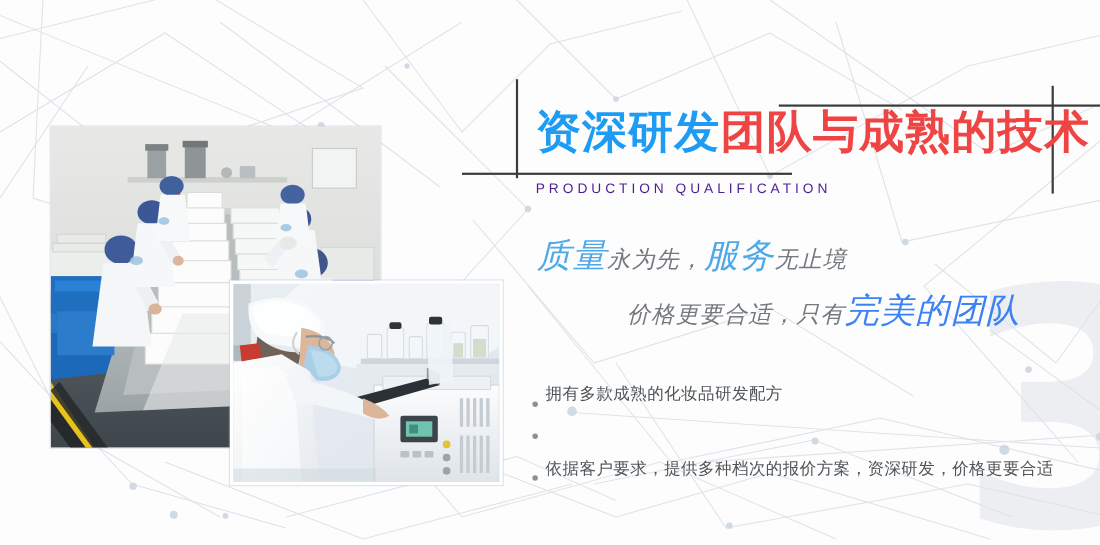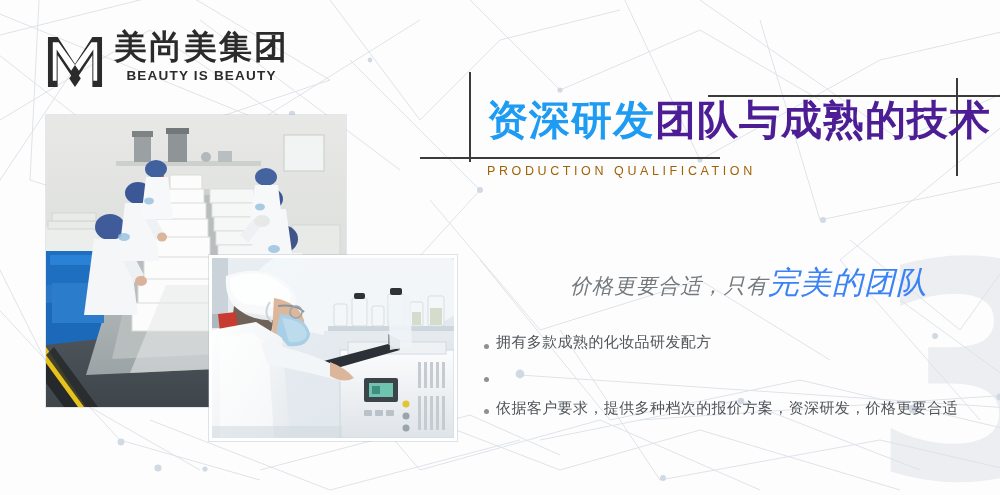--- a/index.html
+++ b/index.html
@@ -67,46 +67,47 @@
   #deco-v-right  { left:956px; top:78px;  width:1.5px; height:98px; }
 
   
   #headline {
     position:absolute; left:487px; top:99px; z-index:19;
     font-size:41px; font-weight:bold; line-height:1.05;
     letter-spacing:1px; white-space:nowrap;
     font-family:"DejaVu Sans","Liberation Sans",sans-serif;
   }
   #headline .hl-accent { color:#1E9BF2;text-align:center; }
-  #headline .hl-dark   { color:#4c1d95; }
+  #headline .hl-dark   { color:#ef4444; }
   #subhead-en {
     position:absolute; left:487px; top:164px; z-index:19;
-    font-size:12.5px; color:#a16207; letter-spacing:3.6px;
+    font-size:12.5px; color:#4c1d95; letter-spacing:3.6px;
     font-family:"Liberation Sans",sans-serif; white-space:nowrap;
   }
 
   
   .slogan {
     position:absolute; z-index:19; white-space:nowrap;
     font-style:italic; color:#6e7378;
     font-family:"DejaVu Sans","Liberation Sans",sans-serif;
   }
   #slogan-1 { left:488px; top:212px; }
   #slogan-2 { left:570px; top:262px; }
   .sl-big-blue  { font-size:31px; color:#4FA9E8; letter-spacing:1px; }
   .sl-small     { font-size:21px; color:#74797e; letter-spacing:1px; }
   .sl-big-gray  { font-size:31px; color:#3b82f6; letter-spacing:1px; }
 
   
   #bullets {
     position:absolute; left:484px; top:331px; width:480px; z-index:19;
   }
   .bullet-row {
-    display:flex; align-items:center;
+    display:flex; align-items:flex-end;
     margin-bottom:15px;
+    margin-top:16px;
   }
   .bullet-dot {
     flex:none; width:5px; height:5px; border-radius:50%;
     background:#8b9094; margin-top:8px; margin-right:7px;
   }
   .bullet-text {
     font-size:15px; color:#4f5458; line-height:1.5;
     letter-spacing:.4px;
     font-family:"DejaVu Sans","Liberation Sans",sans-serif;
   }
@@ -164,33 +165,20 @@
       <circle cx="935" cy="336" r="3"></circle>
       <circle cx="823" cy="220" r="3"></circle>
       <circle cx="700" cy="160" r="2.6"></circle>
       <circle cx="560" cy="90" r="2.6"></circle>
       <circle cx="480" cy="190" r="3"></circle>
       <circle cx="370" cy="60" r="2.4"></circle>
       <circle cx="158" cy="468" r="3.6"></circle>
     </g>
   </svg>
 
-  <div id="logo-block">
-    <svg id="logo-mark" viewBox="0 0 120 116">
-      <path fill="#2b2b2b" d="M4 6 L24 6 L60 62 L96 6 L116 6 L116 110 L96 110
-        L96 44 L60 98 L24 44 L24 110 L4 110 Z"></path>
-      <path fill="#ffffff" d="M14 17 L14 97 L22 97 L22 32 L52 76 L60 64 L26 17 Z"></path>
-      <path fill="#ffffff" d="M106 17 L106 97 L98 97 L98 32 L68 76 L60 64 L94 17 Z"></path>
-      <path fill="#2b2b2b" d="M48 92 L60 74 L72 92 L60 110 Z"></path>
-    </svg>
-    <div id="logo-text-wrap">
-      <div id="logo-cn">美尚美集团</div>
-      <div id="logo-en">BEAUTY IS BEAUTY</div>
-    </div>
-  </div>
 
   <div class="photo" id="photo-line">
     <svg viewBox="0 0 300 292" preserveAspectRatio="none">
       <defs>
         <linearGradient id="wallG" x1="0" y1="0" x2="0" y2="1">
           <stop offset="0" stop-color="#e8e9e6"></stop>
             <stop offset="1" stop-color="#dcdedb"></stop>
         </linearGradient>
         <linearGradient id="floorG" x1="0" y1="0" x2="0" y2="1">
           <stop offset="0" stop-color="#5b6368"></stop>
@@ -411,20 +399,21 @@
 
   <div class="deco" id="deco-v-left"></div>
   <div class="deco" id="deco-h-left"></div>
   <div class="deco" id="deco-h-right"></div>
   <div class="deco" id="deco-v-right"></div>
 
   <div id="headline"><span class="hl-accent">资深研发</span><span class="hl-dark">团队与成熟的技术</span></div>
 
   <div id="subhead-en">PRODUCTION QUALIFICATION</div>
 
+  <div class="slogan" id="slogan-1"><span class="sl-big-blue">质量</span><span class="sl-small">永为先，</span><span class="sl-big-blue">服务</span><span class="sl-small">无止境</span></div>
 
   <div class="slogan" id="slogan-2"><span class="sl-small">价格更要合适，只有</span><span class="sl-big-gray">完美的团队</span></div>
 
   <div id="bullets">
     <div class="bullet-row">
       <span class="bullet-dot"></span>
       <span class="bullet-text">拥有多款成熟的化妆品研发配方</span>
     </div>
     <div class="bullet-row">
       <span class="bullet-dot"></span>

